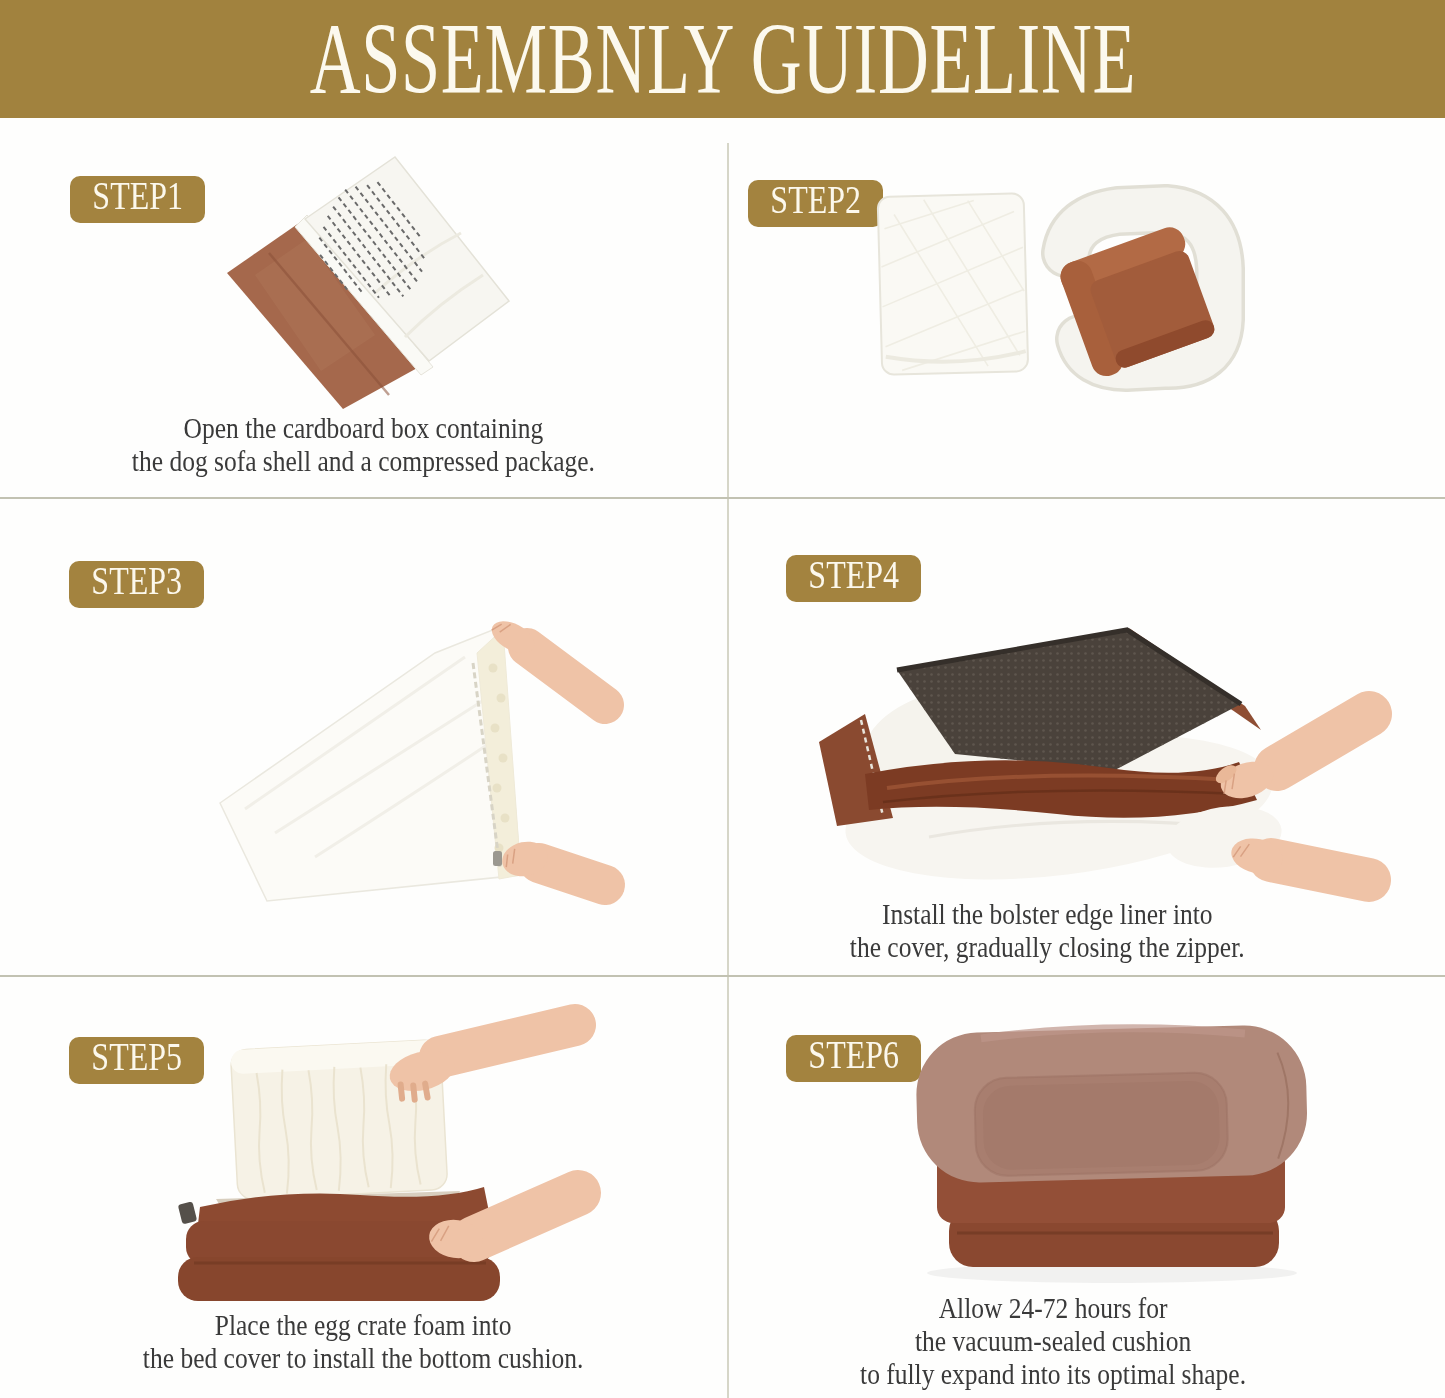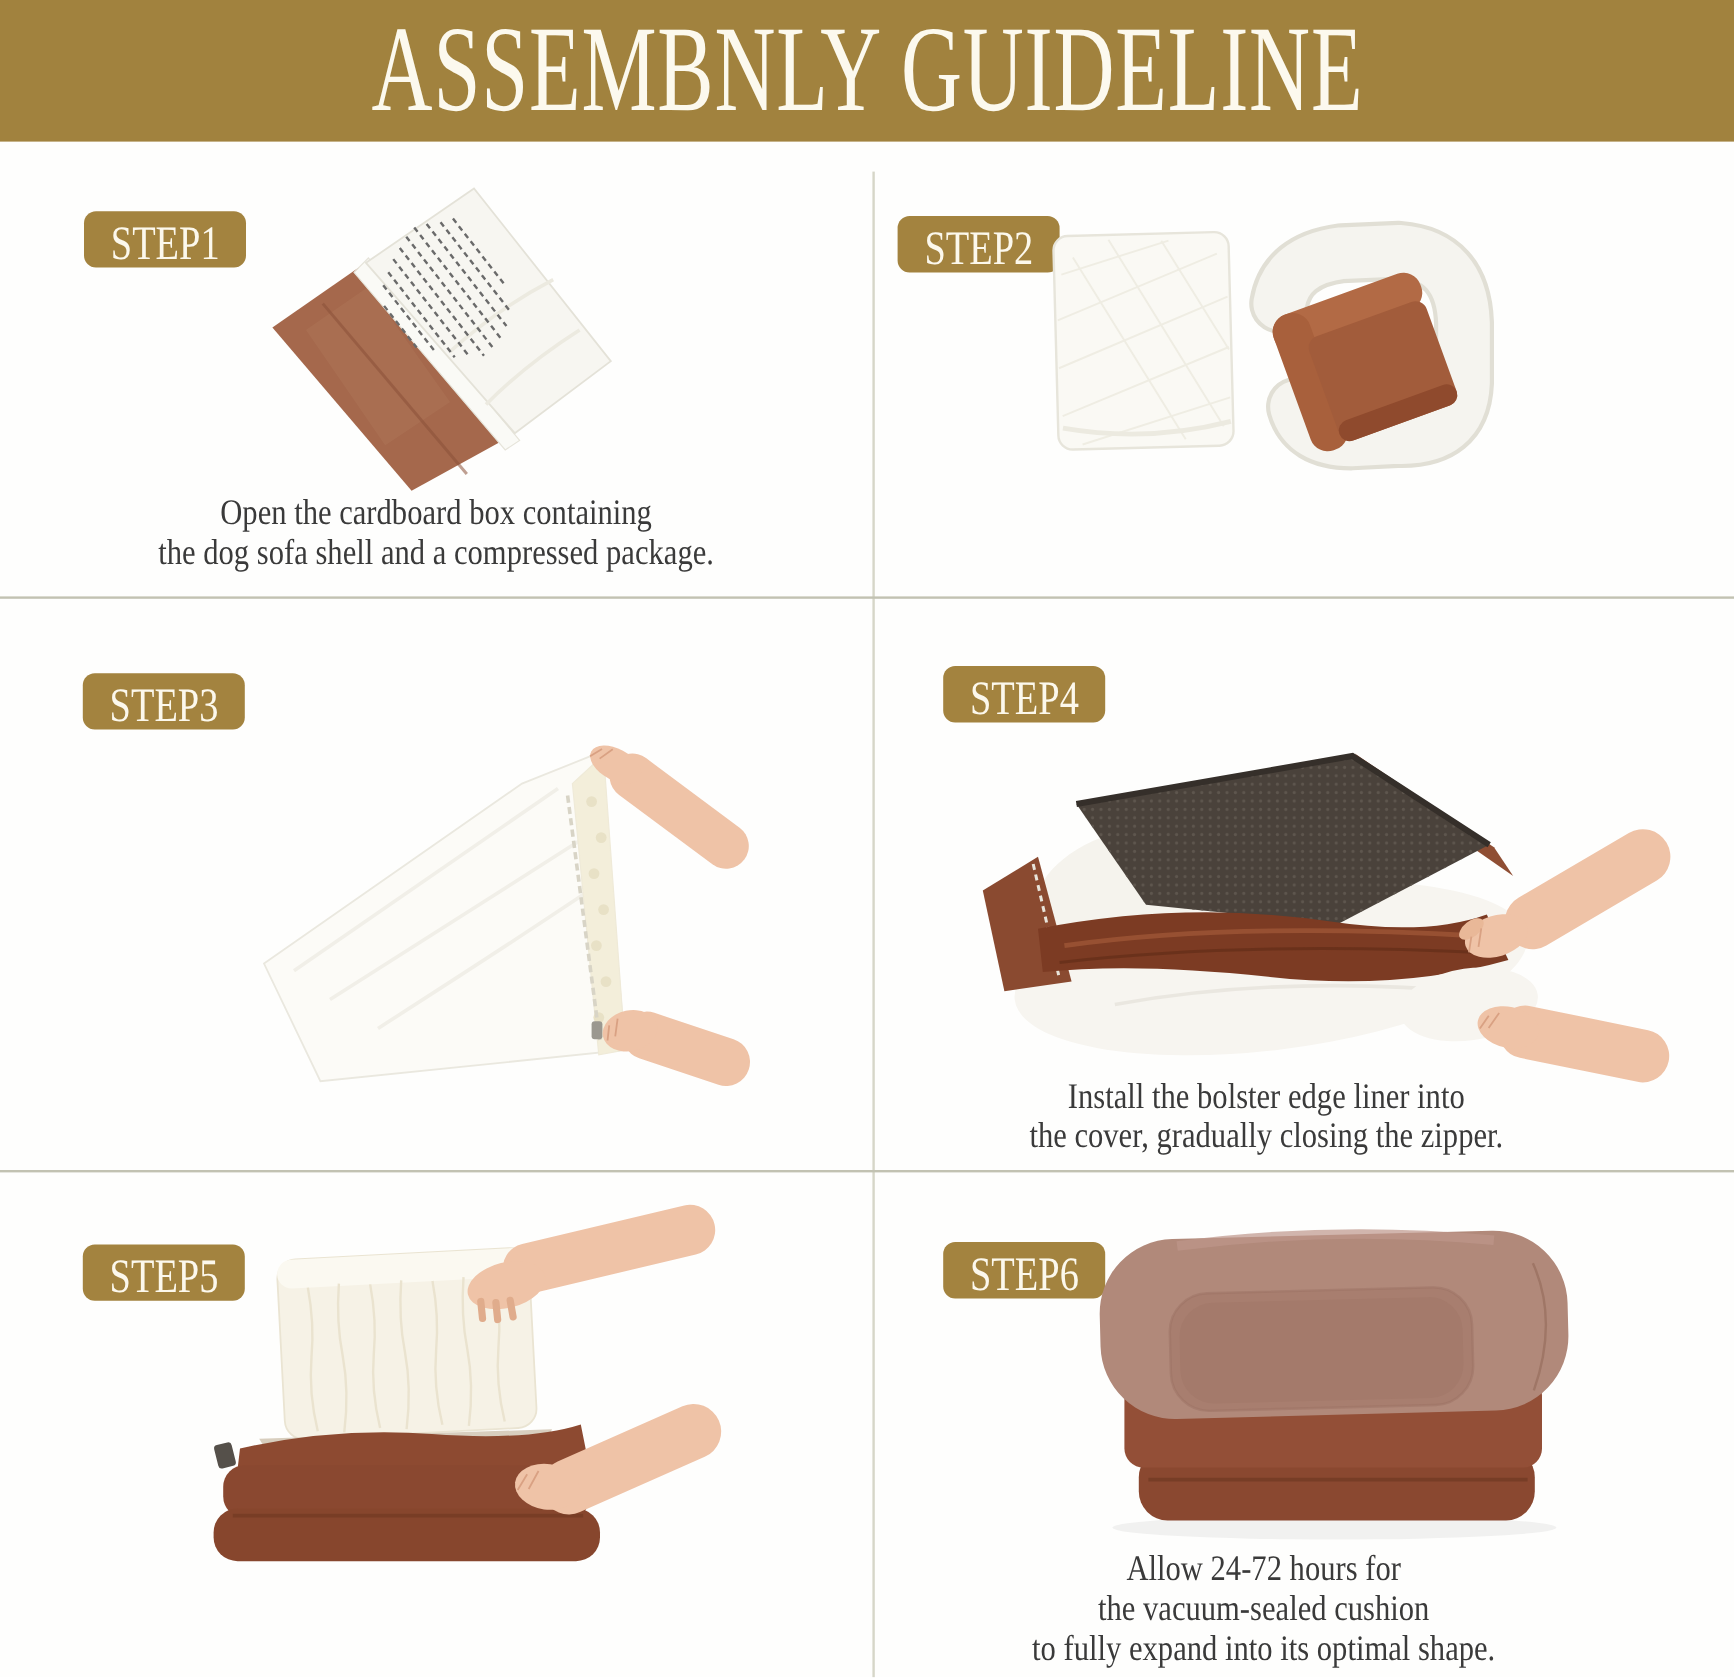--- a/index.html
+++ b/index.html
@@ -12,26 +12,26 @@
                  transform:scaleX(.69);white-space:nowrap;letter-spacing:1px;}
   
   .vdiv{position:absolute;left:727px;top:143px;width:2px;height:1255px;background:#D6D6C8;}
   .hdiv{position:absolute;left:0;width:1445px;height:2px;background:#C2C2B2;}
   .hdiv1{top:497px;} .hdiv2{top:975px;}
   
   .cell{position:absolute;}
   .cell1{left:0;top:143px;width:727px;height:354px;}
   .cell2{left:690px;top:143px;width:716px;height:344px;}
   .cell3{left:0;top:497px;width:663px;height:478px;margin-top:16px;}
-  .cell4{left:729px;top:497px;width:636px;height:478px;padding-left:16px;}
+  .cell4{left:729px;top:497px;width:636px;height:478px;}
   .cell5{left:0;top:975px;width:727px;height:423px;}
   .cell6{left:729px;top:975px;width:648px;height:423px;}
   
   .badge{position:absolute;background:#A3833F;border-radius:10px;height:47px;
-         display:flex;align-items:flex-end;justify-content:center;padding:0 11px;}
+         display:flex;align-items:flex-start;justify-content:center;padding:0 11px;}
   .badge span{display:inline-block;font-size:40px;line-height:1;color:#FCF8EC;transform:scaleX(.8);}
   
   .caption{position:absolute;left:0;width:100%;text-align:center;color:#3A3A3A;}
   .caption .inner{display:inline-block;transform:scaleX(.85);}
   .caption .cline{display:block;font-size:30px;line-height:33px;white-space:nowrap;}
   
   .illus{position:absolute;overflow:visible;display:block;}
 </style>
 </head>
 <body>
@@ -205,20 +205,26 @@
       <g transform="rotate(-14 272 44)">
         <ellipse cx="272" cy="44" rx="33" ry="19" fill="#EFC3A7"></ellipse>
         <path d="M248,52 L246,66 M260,56 L258,70 M272,57 L271,71" stroke="#E0AC8C" stroke-width="6" stroke-linecap="round"></path>
       </g>
       <line x1="324" y1="212" x2="428" y2="166" stroke="#EFC3A7" stroke-width="46" stroke-linecap="round"></line>
       <g transform="rotate(8 306 212)">
         <ellipse cx="306" cy="212" rx="27" ry="19" fill="#EFC3A7"></ellipse>
         <path d="M288,204 L282,218 M297,200 L291,216" stroke="#D9A183" stroke-width="1.5" fill="none"></path>
       </g>
     </svg>
+    <div class="caption" style="bottom:24px">
+      <span class="inner">
+        <span class="cline">Place the egg crate foam into</span>
+        <span class="cline">the bed cover to install the bottom cushion.</span>
+      </span>
+    </div>
   </section>
 
   <section class="cell cell6">
     <div class="badge" style="left:57px;top:60px">
       <span>STEP6</span>
     </div>
     <svg class="illus" style="left:158px;top:40px" width="460" height="270" viewBox="0 0 460 270">
       <ellipse cx="225" cy="258" rx="185" ry="10" fill="#000000" opacity=".05"></ellipse>
       <rect x="62" y="192" width="330" height="60" rx="24" fill="#8A4830"></rect>
       <line x1="70" y1="218" x2="386" y2="218" stroke="#703922" stroke-width="3" opacity=".7"></line>

